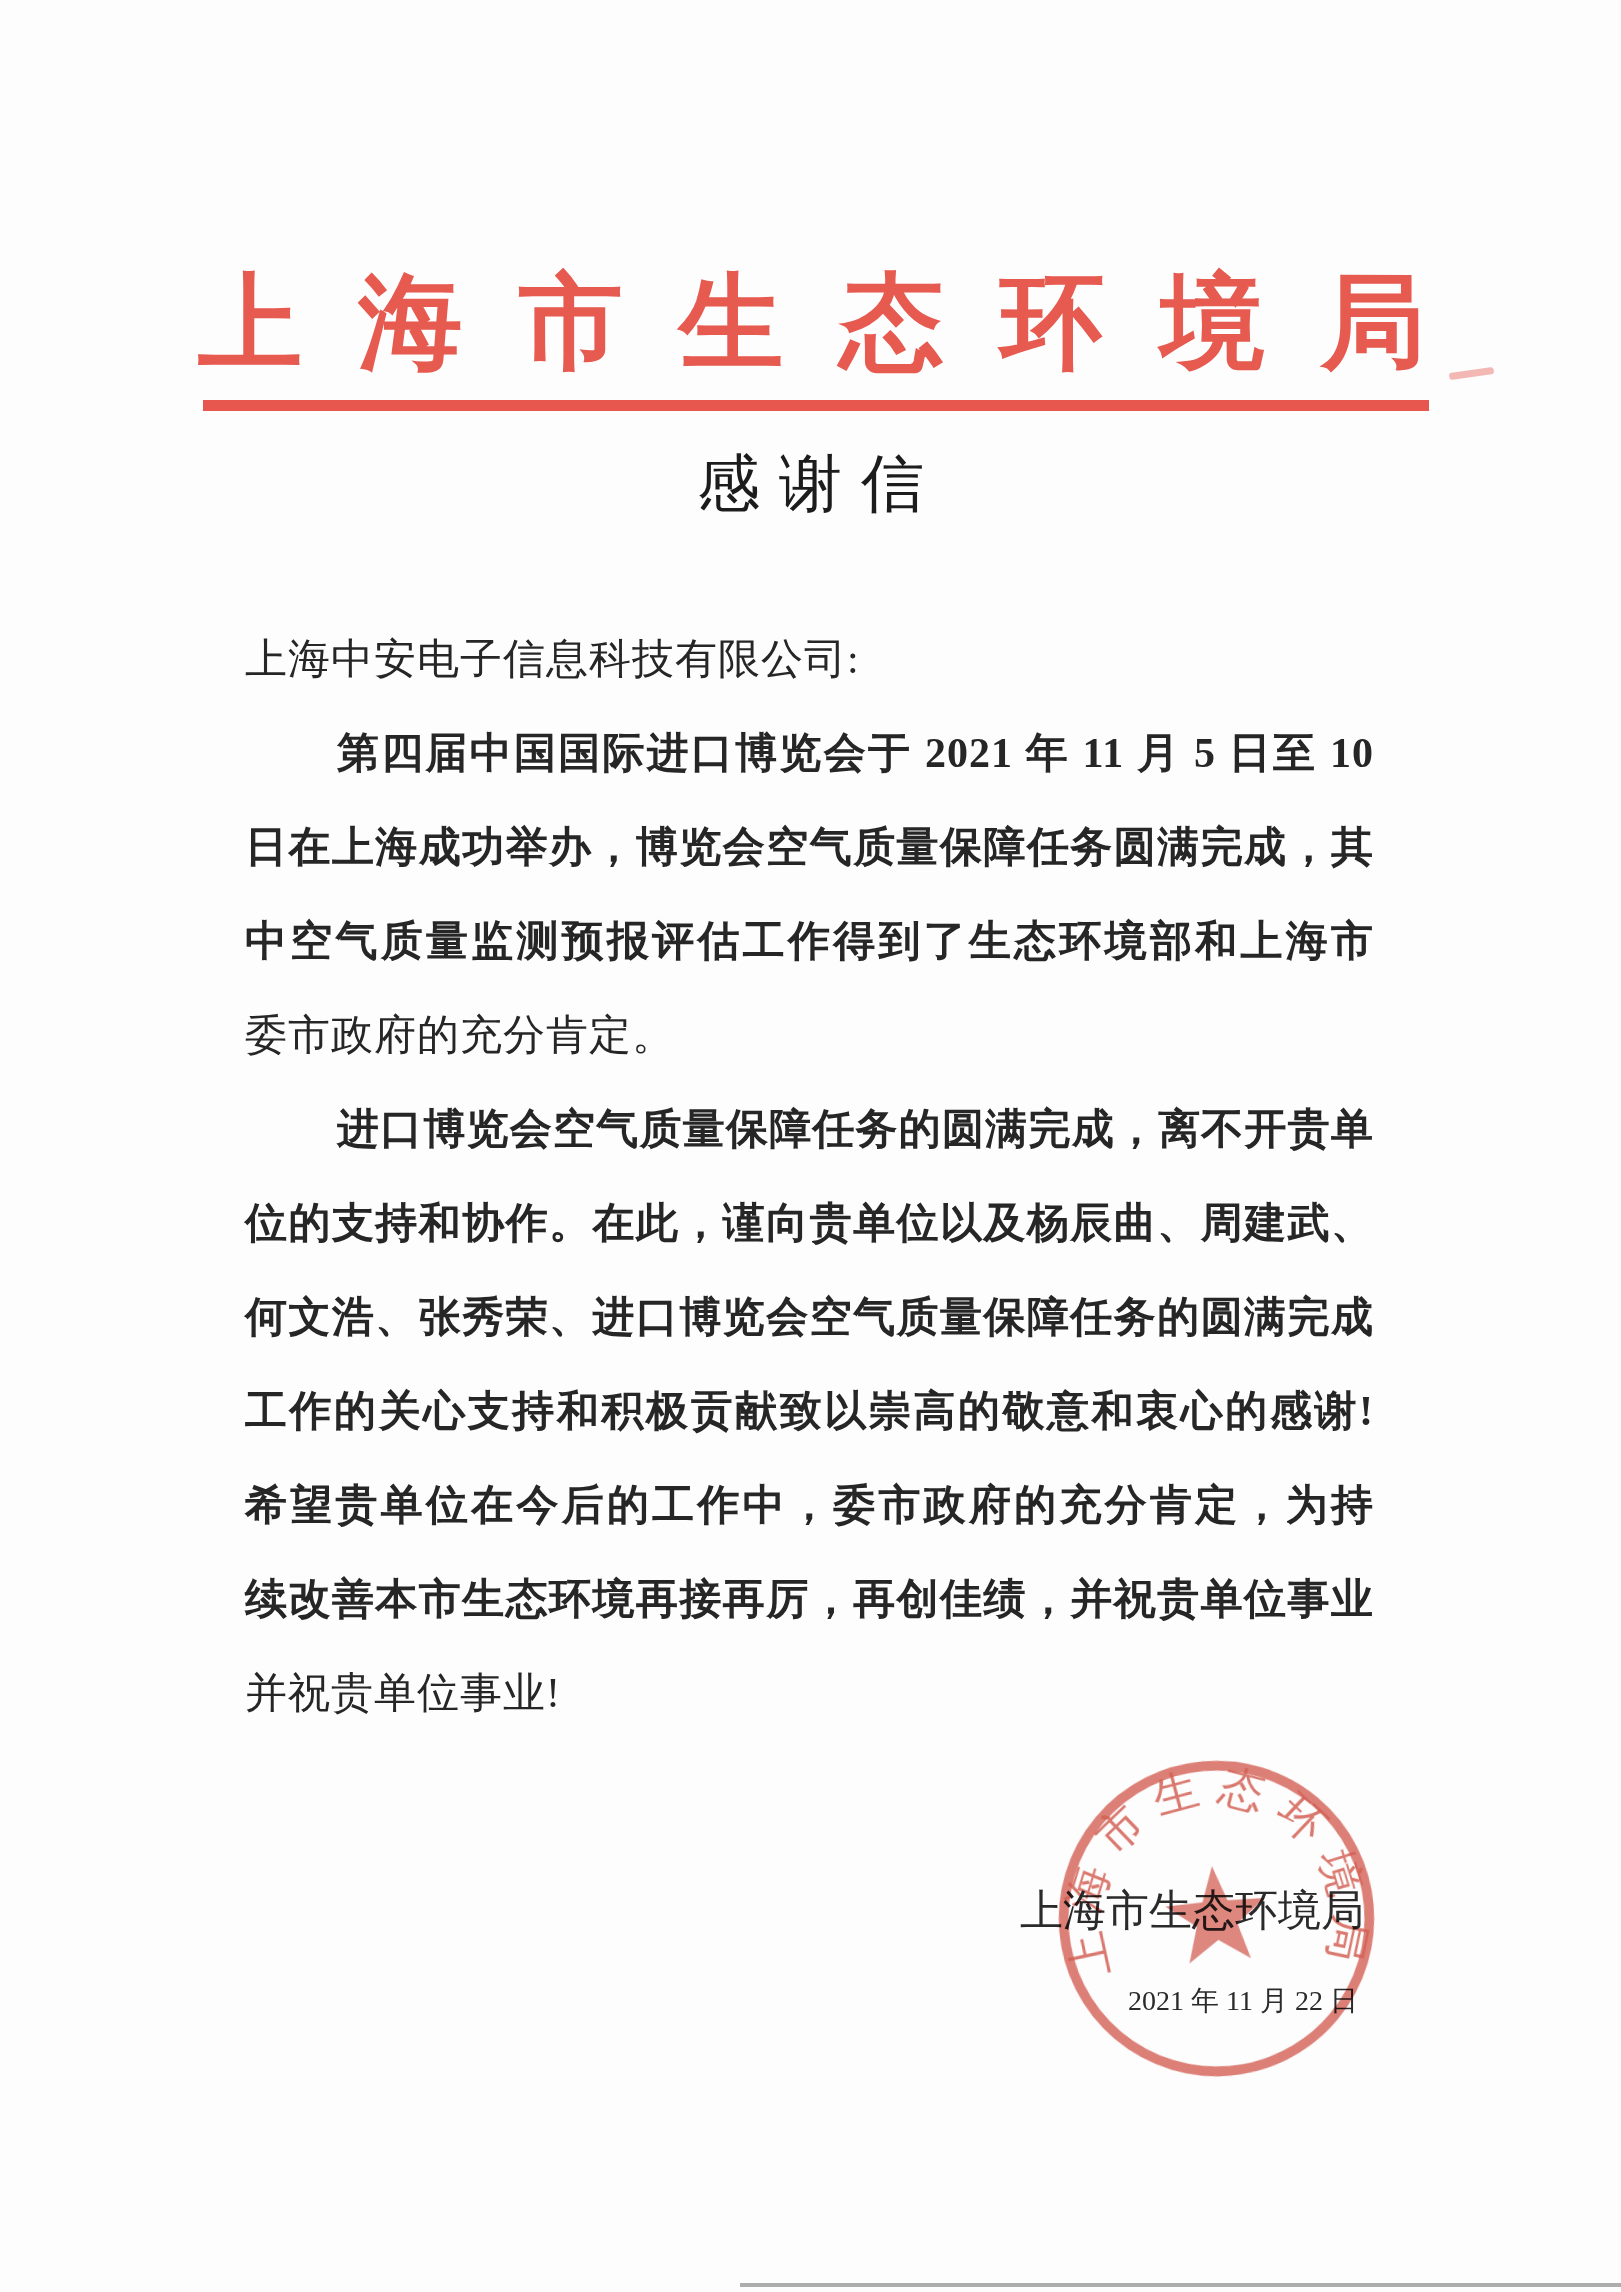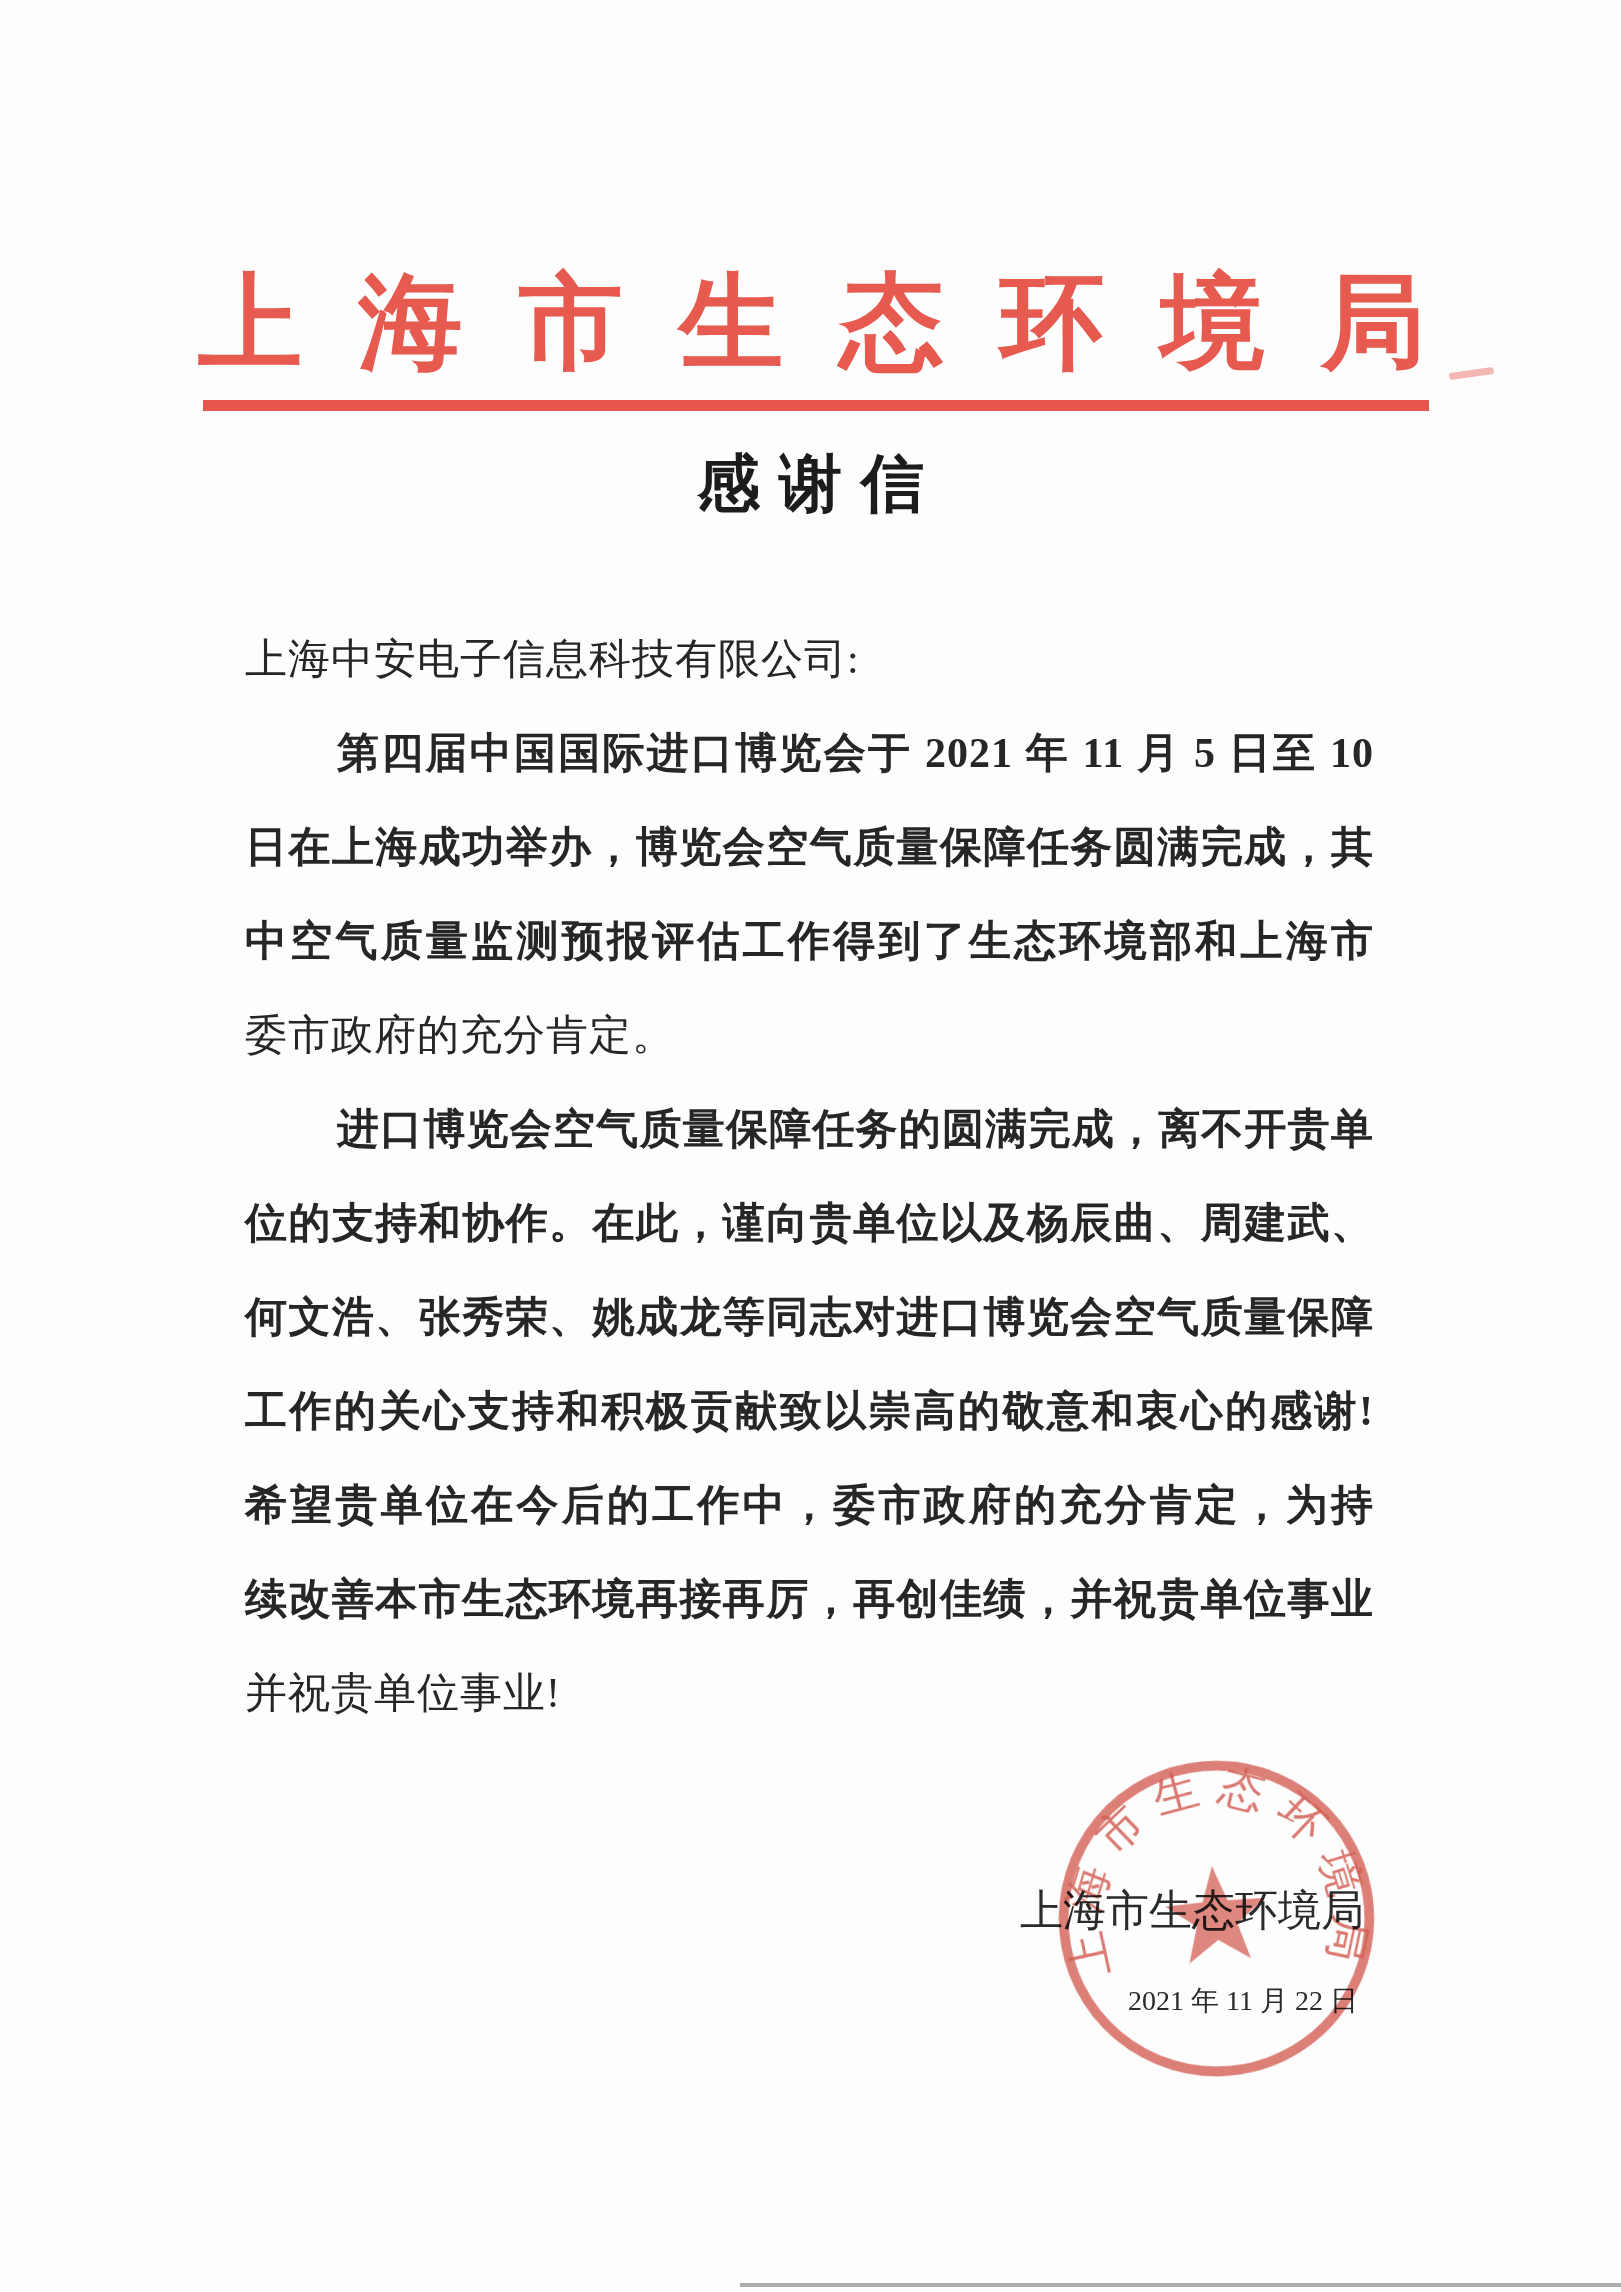--- a/index.html
+++ b/index.html
@@ -30,21 +30,21 @@
   .red-rule{
     position:absolute;
     top:400px;left:203px;width:1226px;height:10.8px;
     background:#e7574d;
   }
   
   .letter-title{
     position:absolute;
     top:449px;left:0;right:0;
     margin:0 auto;width:227px;height:71px;
-    font-size:63px;font-weight:bold;
+    font-size:63px;font-weight:normal;
     line-height:71px;
     color:#1c1c1c;
     text-align:justify;
     text-align-last:justify;
     text-justify:inter-character;
   }
   
   .letter-body{
     position:absolute;
     top:612px;left:245px;width:1129px;
@@ -115,21 +115,21 @@
   <div class="letter-title">感谢信</div>
 
   <div class="letter-body">
       <div class="line">上海中安电子信息科技有限公司:</div>
       <div class="line fill indent">第四届中国国际进口博览会于 2021 年 11 月 5 日至 10</div>
       <div class="line fill">日在上海成功举办，博览会空气质量保障任务圆满完成，其</div>
       <div class="line fill">中空气质量监测预报评估工作得到了生态环境部和上海市</div>
       <div class="line">委市政府的充分肯定。</div>
       <div class="line fill indent">进口博览会空气质量保障任务的圆满完成，离不开贵单</div>
       <div class="line fill">位的支持和协作。在此，谨向贵单位以及杨辰曲、周建武、</div>
-      <div class="line fill">何文浩、张秀荣、姚成龙等同志对进口博览会空气质量保障</div>
+      <div class="line fill">何文浩、张秀荣、进口博览会空气质量保障任务的圆满完成</div>
       <div class="line fill">工作的关心支持和积极贡献致以崇高的敬意和衷心的感谢!</div>
       <div class="line fill">希望贵单位在今后的工作中，委市政府的充分肯定，为持</div>
       <div class="line fill">续改善本市生态环境再接再厉，再创佳绩，并祝贵单位事业</div>
       <div class="line">并祝贵单位事业!</div>
     </div>
 
   <div class="org-signature">上海市生态环境局</div>
 
   <div class="letter-date">2021 年 11 月 22 日</div>
 

